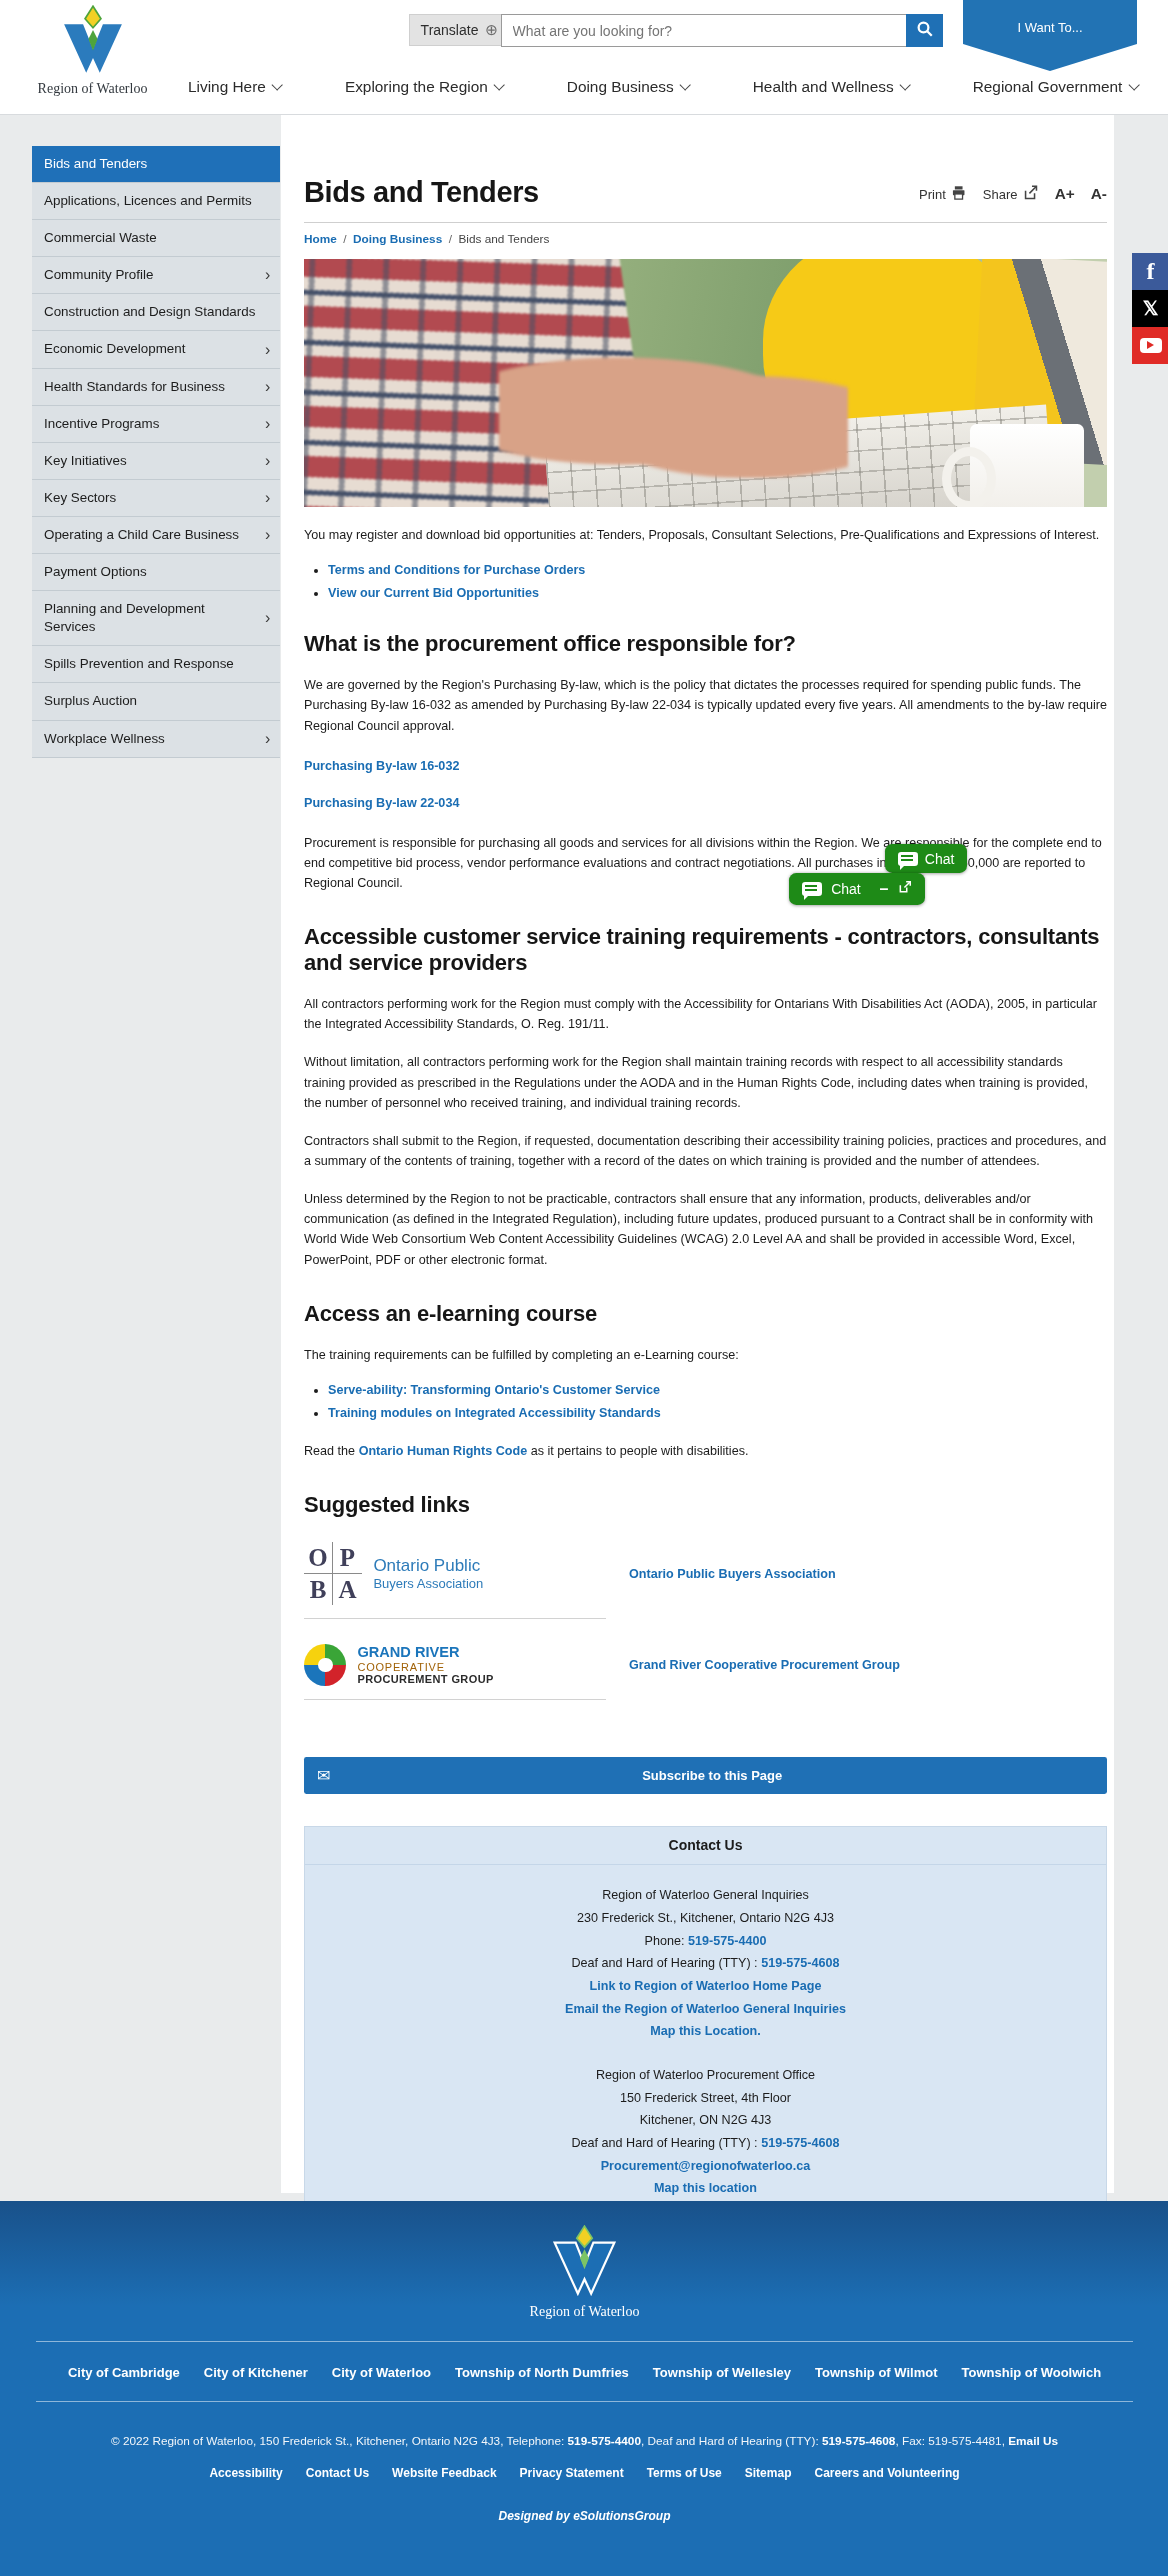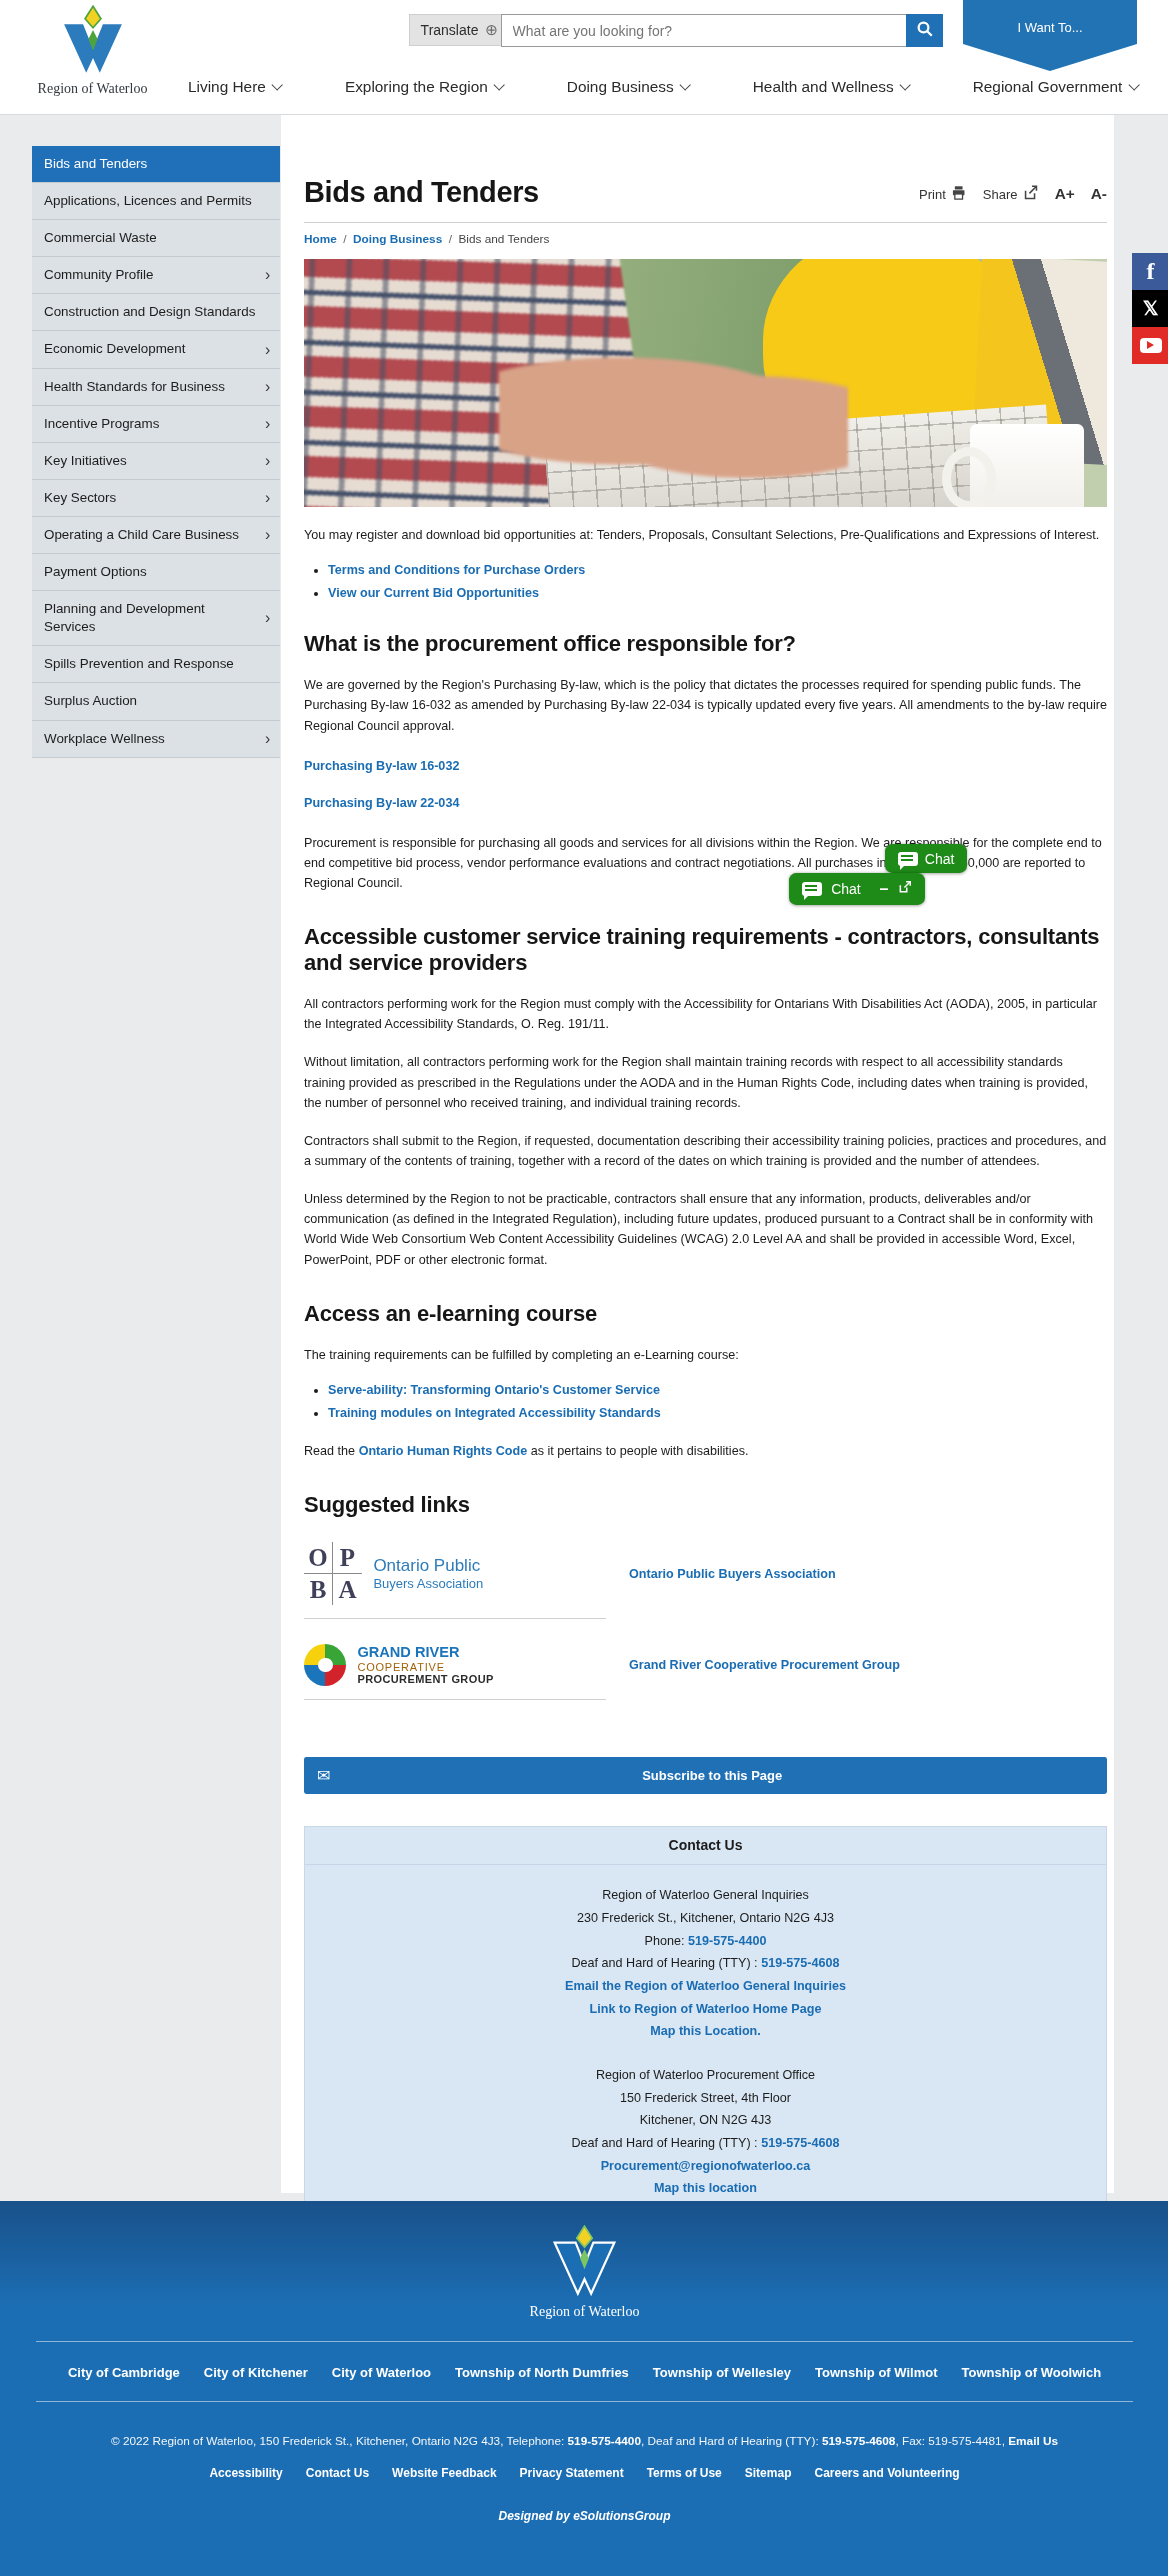--- a/index.html
+++ b/index.html
@@ -371,22 +371,22 @@
         <span class="lbl">Subscribe to this Page</span>
       </div>
 
       <div class="contact">
         <div class="contact-h">Contact Us</div>
         <div class="contact-body">
           <div>Region of Waterloo General Inquiries</div>
           <div>230 Frederick St., Kitchener, Ontario N2G 4J3</div>
           <div><span>Phone: </span><a>519-575-4400</a></div>
           <div><span>Deaf and Hard of Hearing (TTY) : </span><a>519-575-4608</a></div>
+          <div><a>Link to Region of Waterloo Home Page</a></div>
           <div><a>Email the Region of Waterloo General Inquiries</a></div>
-          <div><a>Link to Region of Waterloo Home Page</a></div>
           <div><a>Map this Location.</a></div>
           <div class="contact-gap"></div>
           <div>Region of Waterloo Procurement Office</div>
           <div>150 Frederick Street, 4th Floor</div>
           <div>Kitchener, ON N2G 4J3</div>
           <div><span>Deaf and Hard of Hearing (TTY) : </span><a>519-575-4608</a></div>
           <div><a>Procurement@regionofwaterloo.ca</a></div>
           <div><a>Map this location</a></div>
         </div>
       </div>

